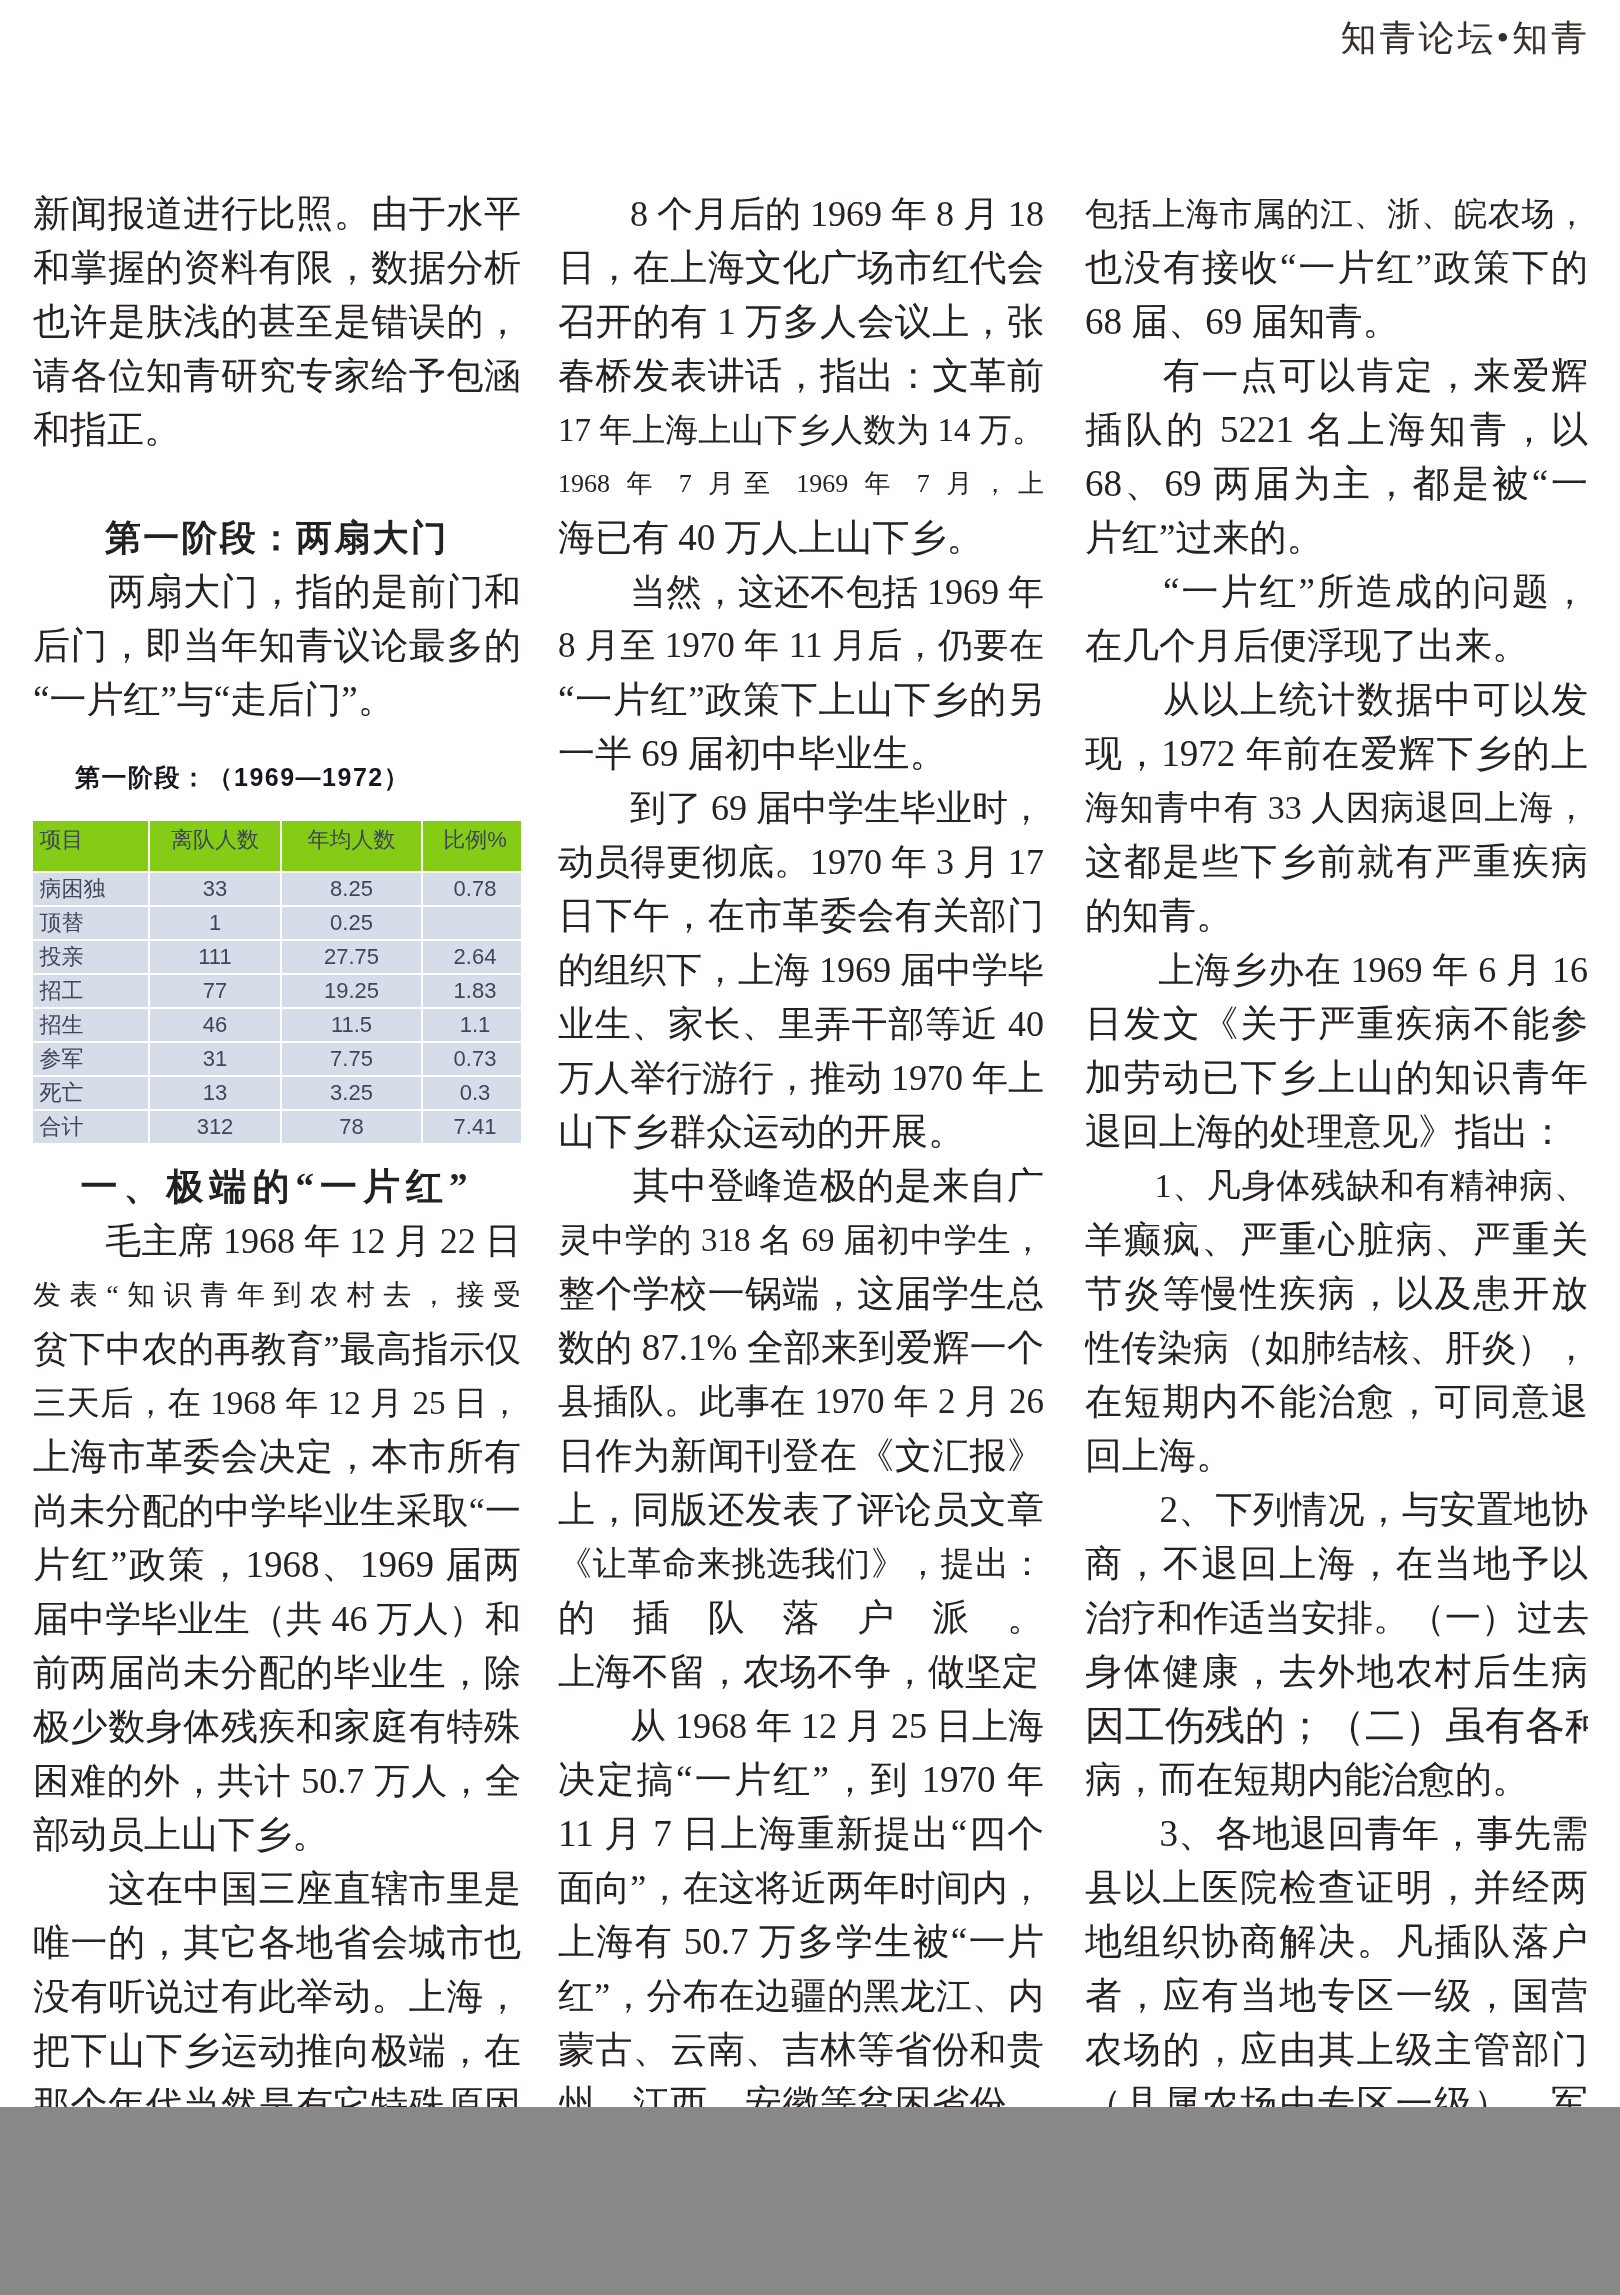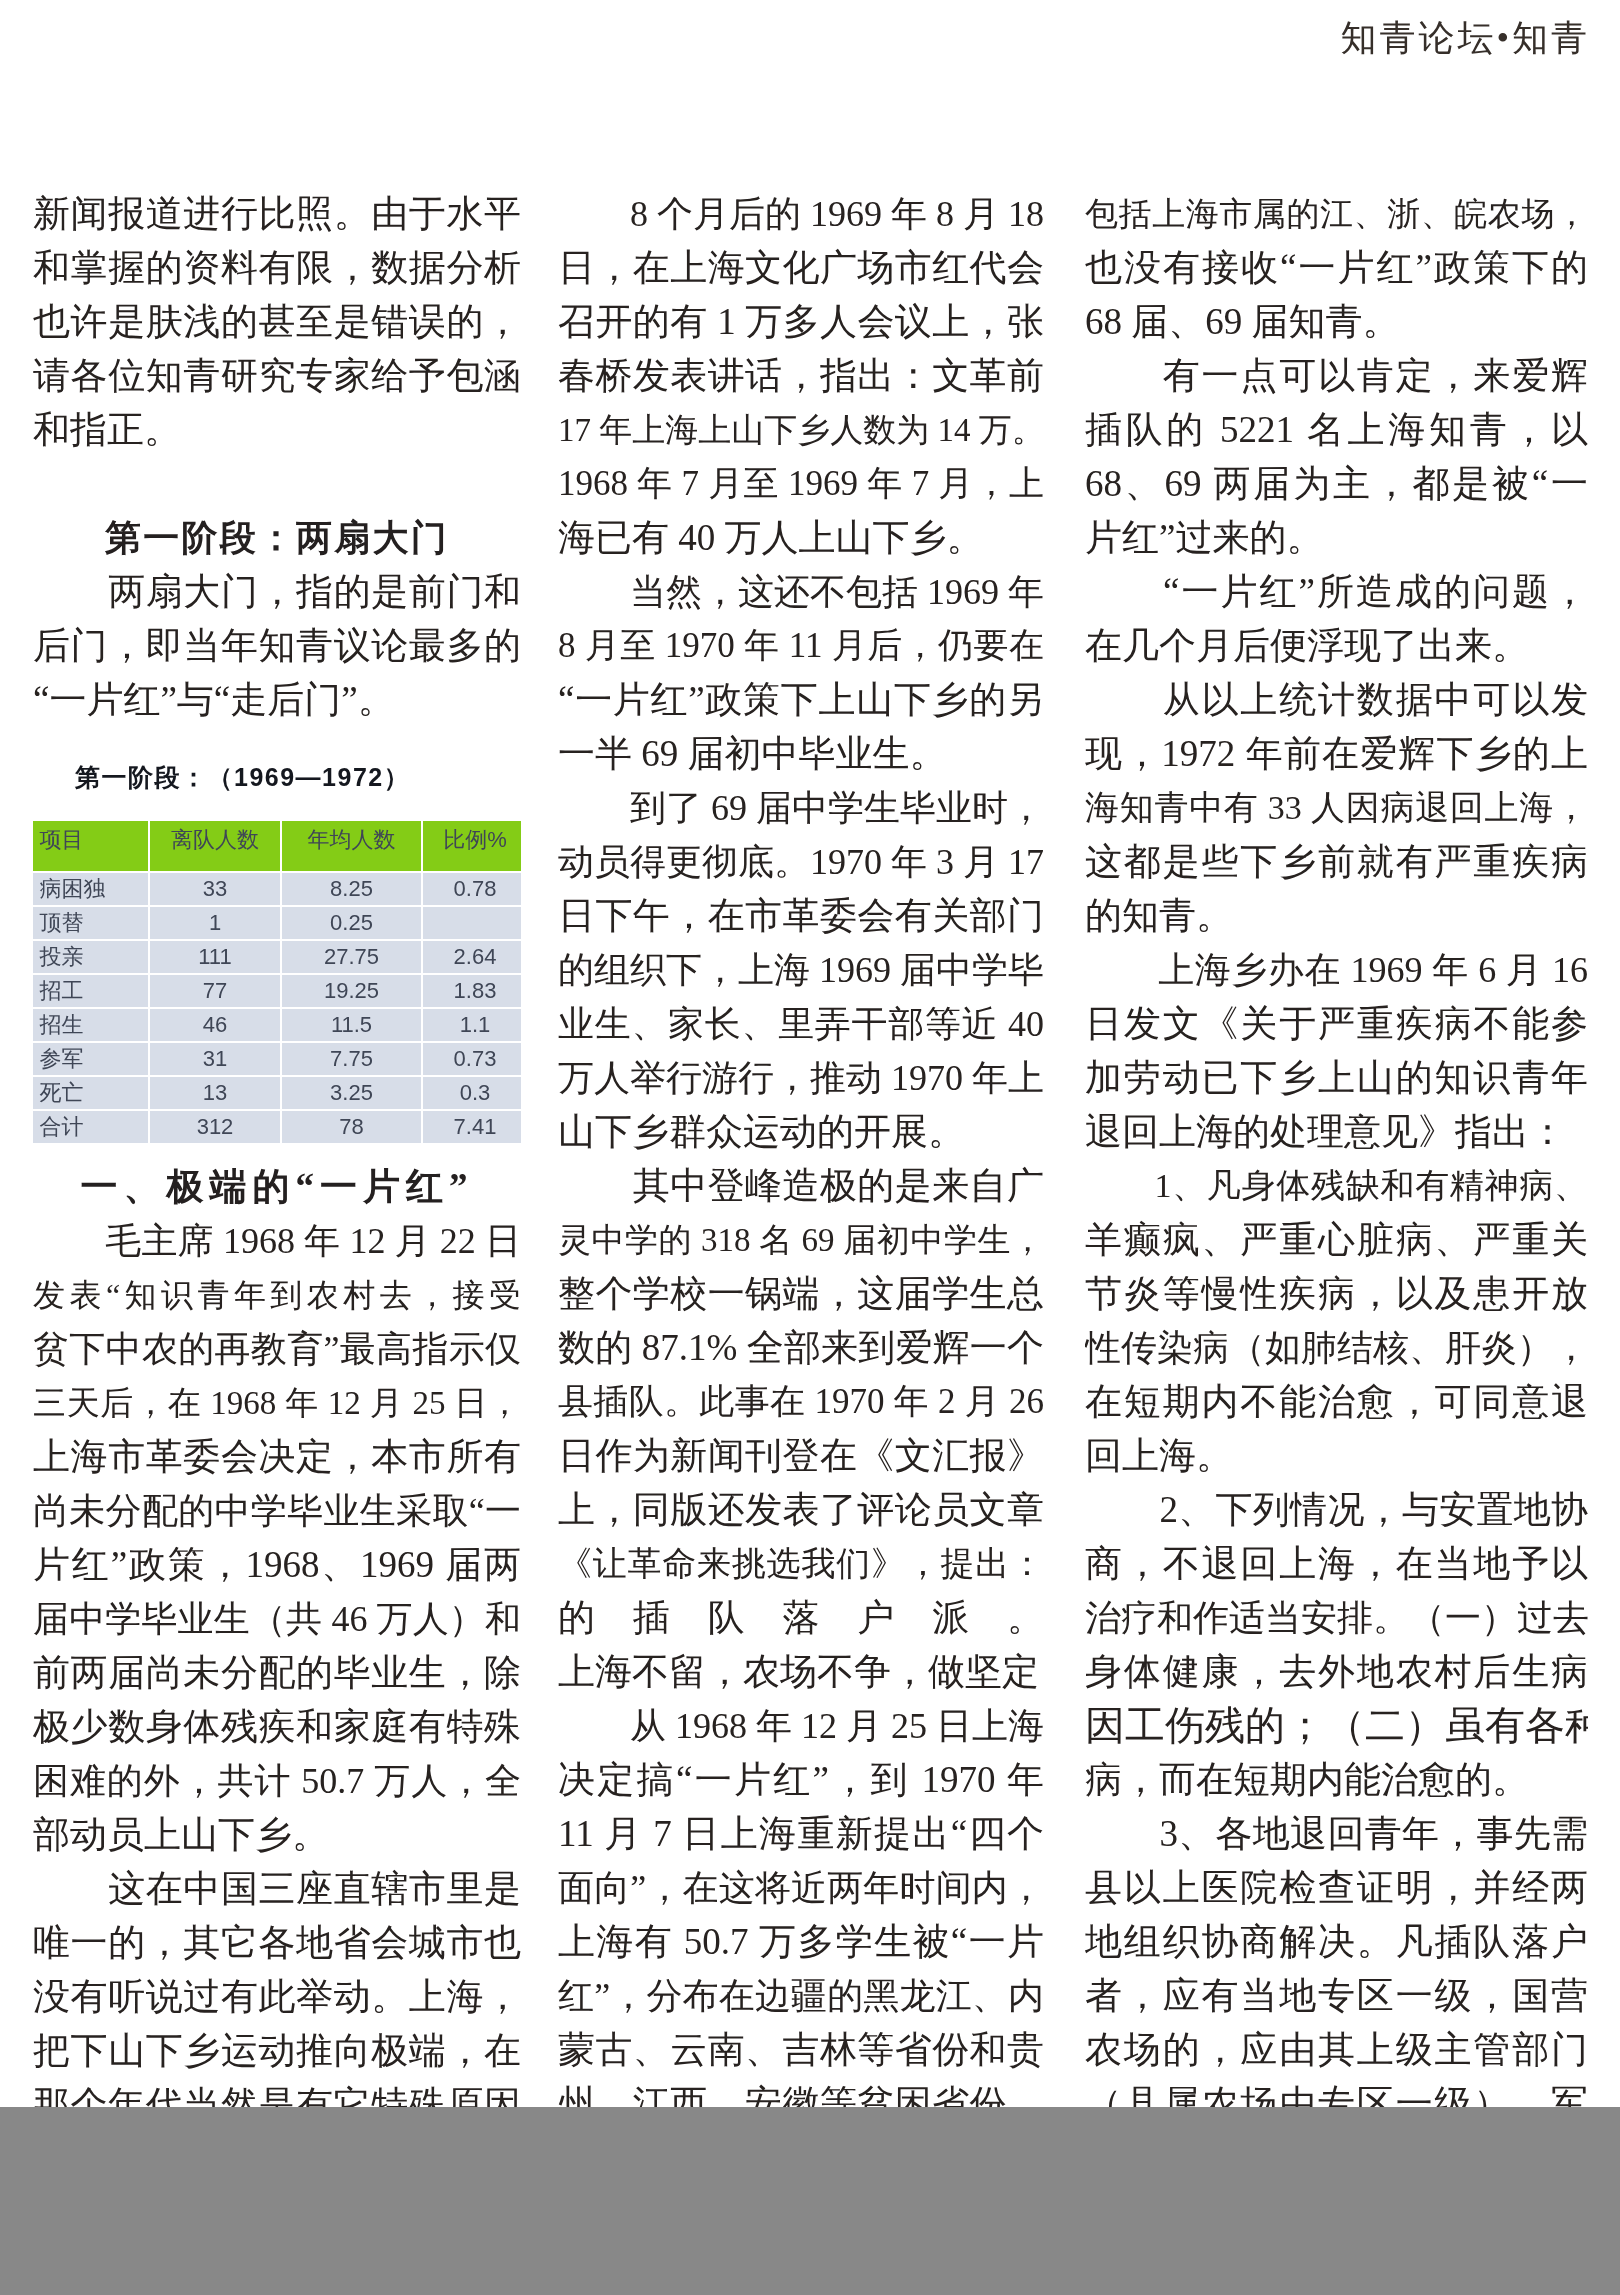--- a/index.html
+++ b/index.html
@@ -151,21 +151,21 @@
             <td>7.41</td>
           </tr>
           </tbody>
       </table>
     </div>
 
     <h3 class="h2">一、极端的“一片红”</h3>
     <div class="para">
 
     <div class="ln" style="font-size: 36px;">　　毛主席 1968 年 12 月 22 日</div>
-        <div class="ln" style="font-size: 32px;">发表“知识青年到农村去，接受</div>
+        <div class="ln" style="font-size: 28px;">发表“知识青年到农村去，接受</div>
         <div class="ln" style="font-size: 36px;">贫下中农的再教育”最高指示仅</div>
         <div class="ln" style="font-size: 33px;">三天后，在 1968 年 12 月 25 日，</div>
         <div class="ln">上海市革委会决定，本市所有</div>
         <div class="ln" style="font-size: 36px;">尚未分配的中学毕业生采取“一</div>
         <div class="ln">片红”政策，1968、1969 届两</div>
         <div class="ln" style="font-size: 36px;">届中学毕业生（共 46 万人）和</div>
         <div class="ln">前两届尚未分配的毕业生，除</div>
         <div class="ln">极少数身体残疾和家庭有特殊</div>
         <div class="ln" style="font-size: 36px;">困难的外，共计 50.7 万人，全</div>
         <div class="ln">部动员上山下乡。</div>
@@ -182,21 +182,21 @@
   </section>
 
   <section class="col col2">
     <div class="para">
 
     <div class="ln" style="font-size: 36px;">　　8 个月后的 1969 年 8 月 18</div>
         <div class="ln">日，在上海文化广场市红代会</div>
         <div class="ln">召开的有 1 万多人会议上，张</div>
         <div class="ln">春桥发表讲话，指出：文革前</div>
         <div class="ln" style="font-size: 33px;">17 年上海上山下乡人数为 14 万。</div>
-        <div class="ln" style="font-size: 35px;">1968 年 7 月至 1969 年 7 月，上</div>
+        <div class="ln" style="font-size: 26px;">1968 年 7 月至 1969 年 7 月，上</div>
         <div class="ln">海已有 40 万人上山下乡。</div>
       </div>
     <div class="para">
 
     <div class="ln" style="font-size: 36px;">　　当然，这还不包括 1969 年</div>
         <div class="ln" style="font-size: 35px;">8 月至 1970 年 11 月后，仍要在</div>
         <div class="ln">“一片红”政策下上山下乡的另</div>
         <div class="ln">一半 69 届初中毕业生。</div>
       </div>
     <div class="para">

